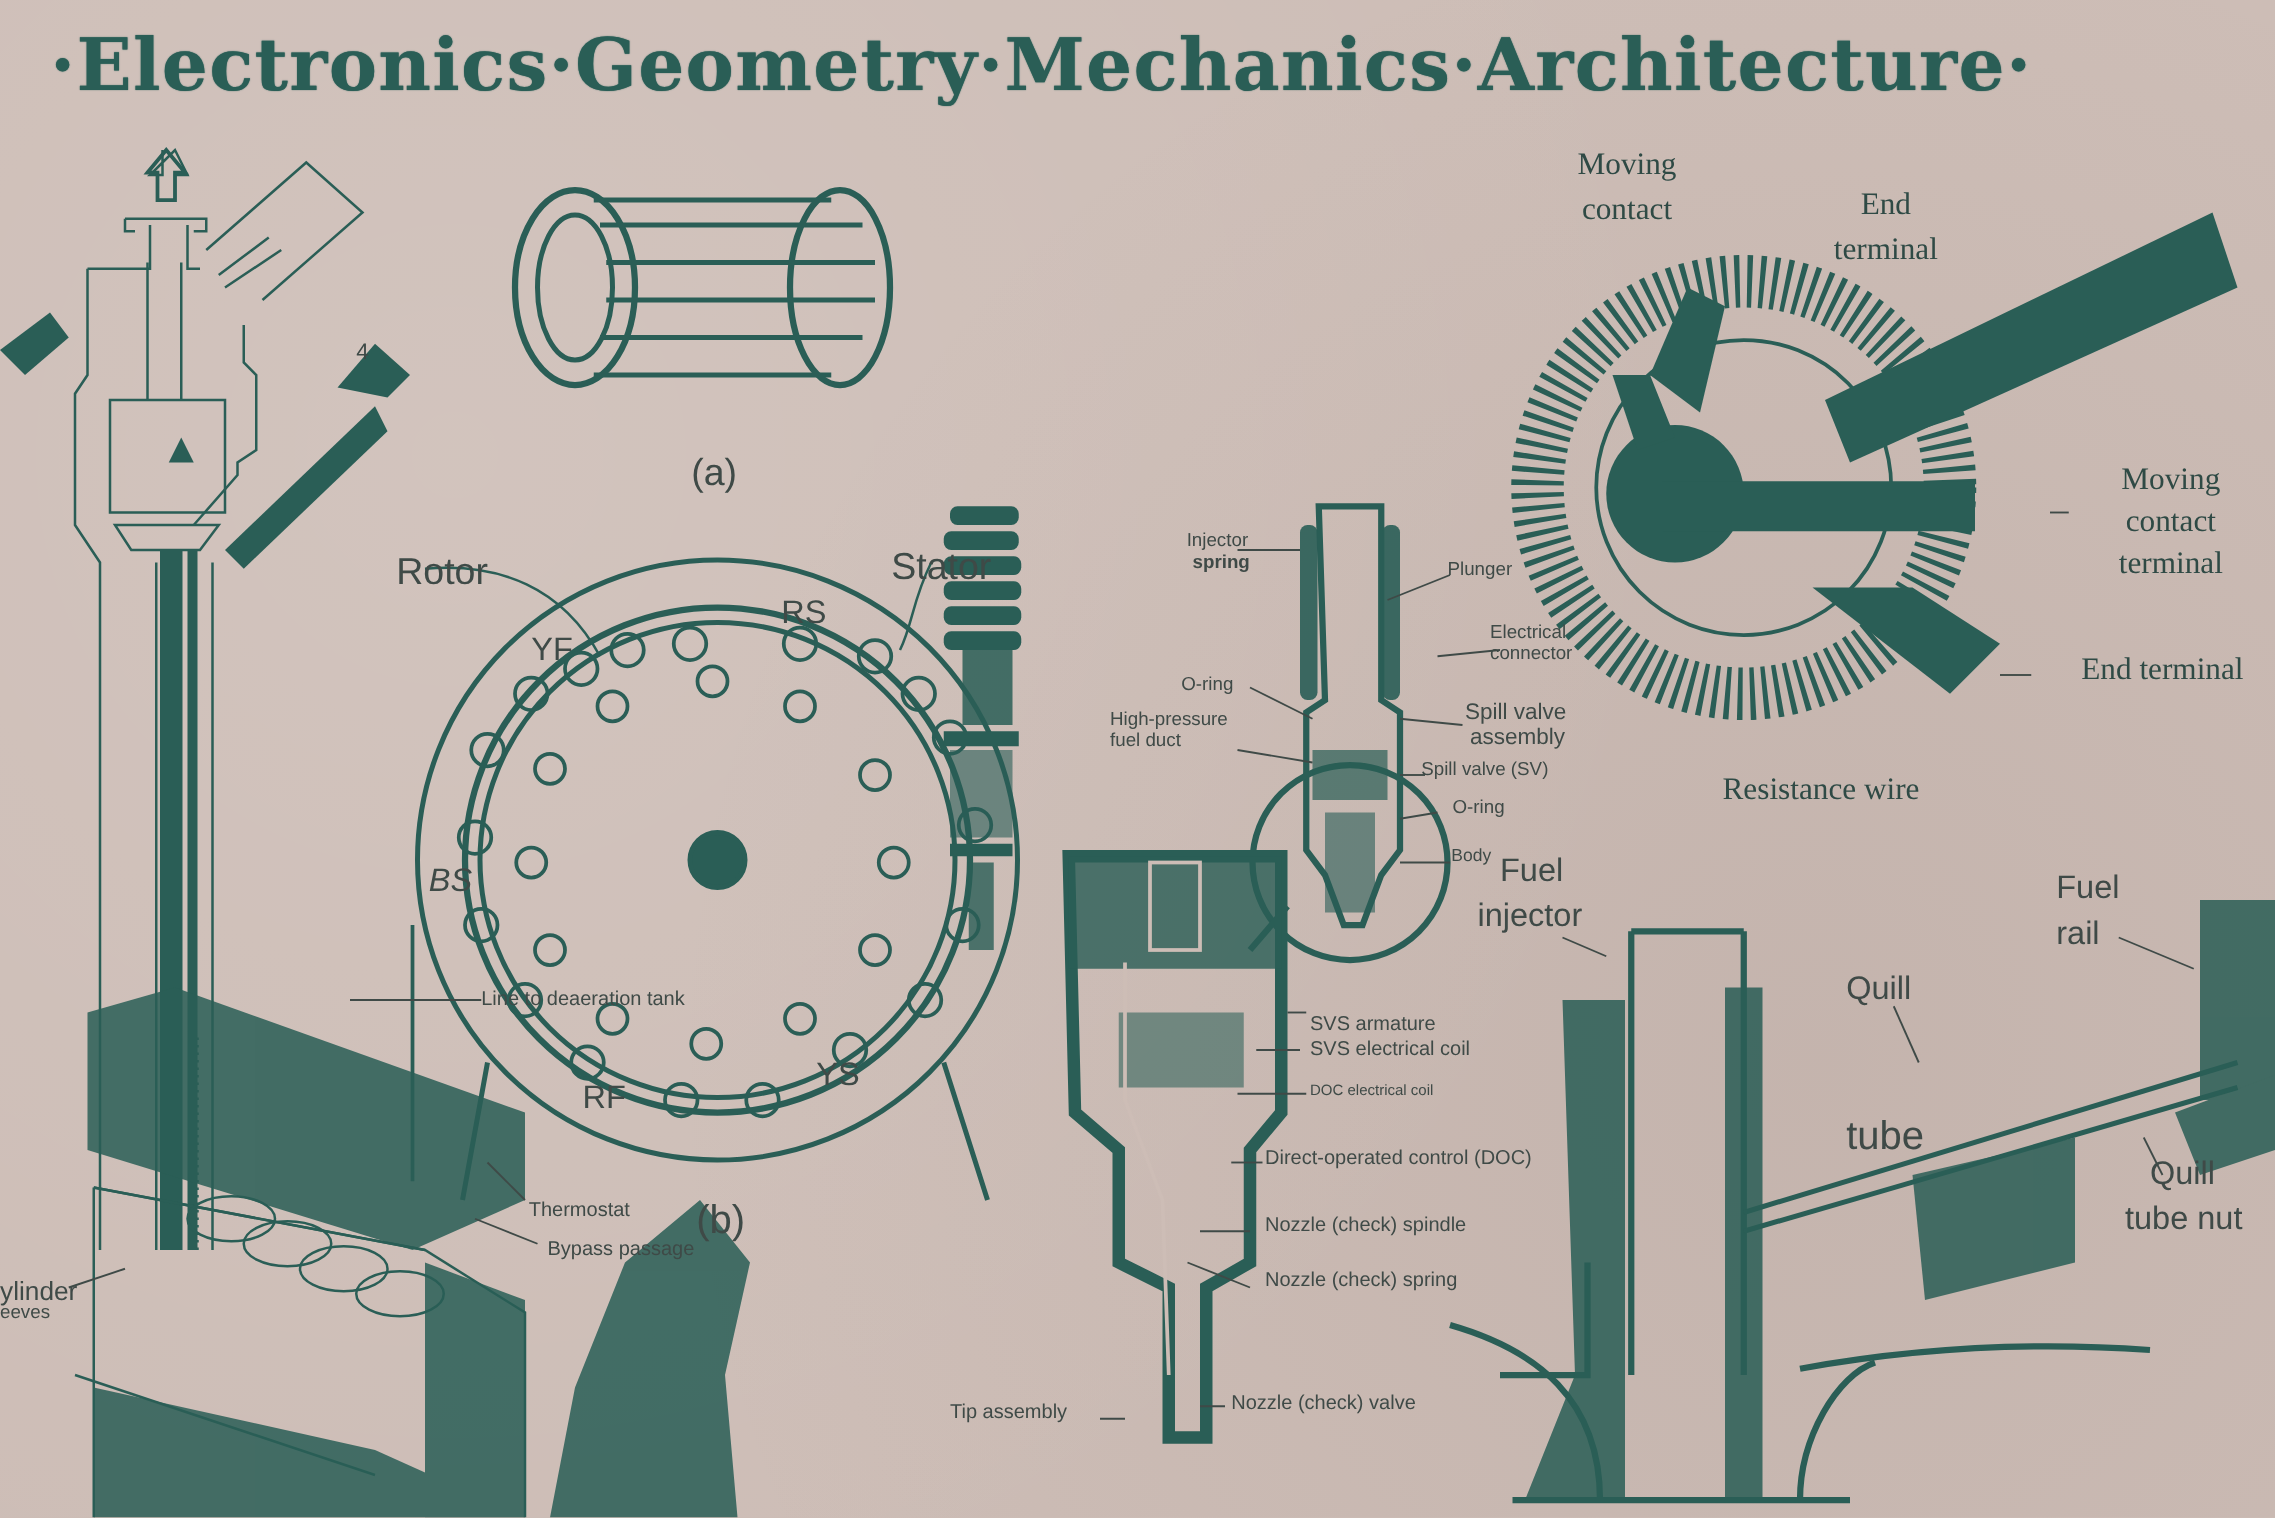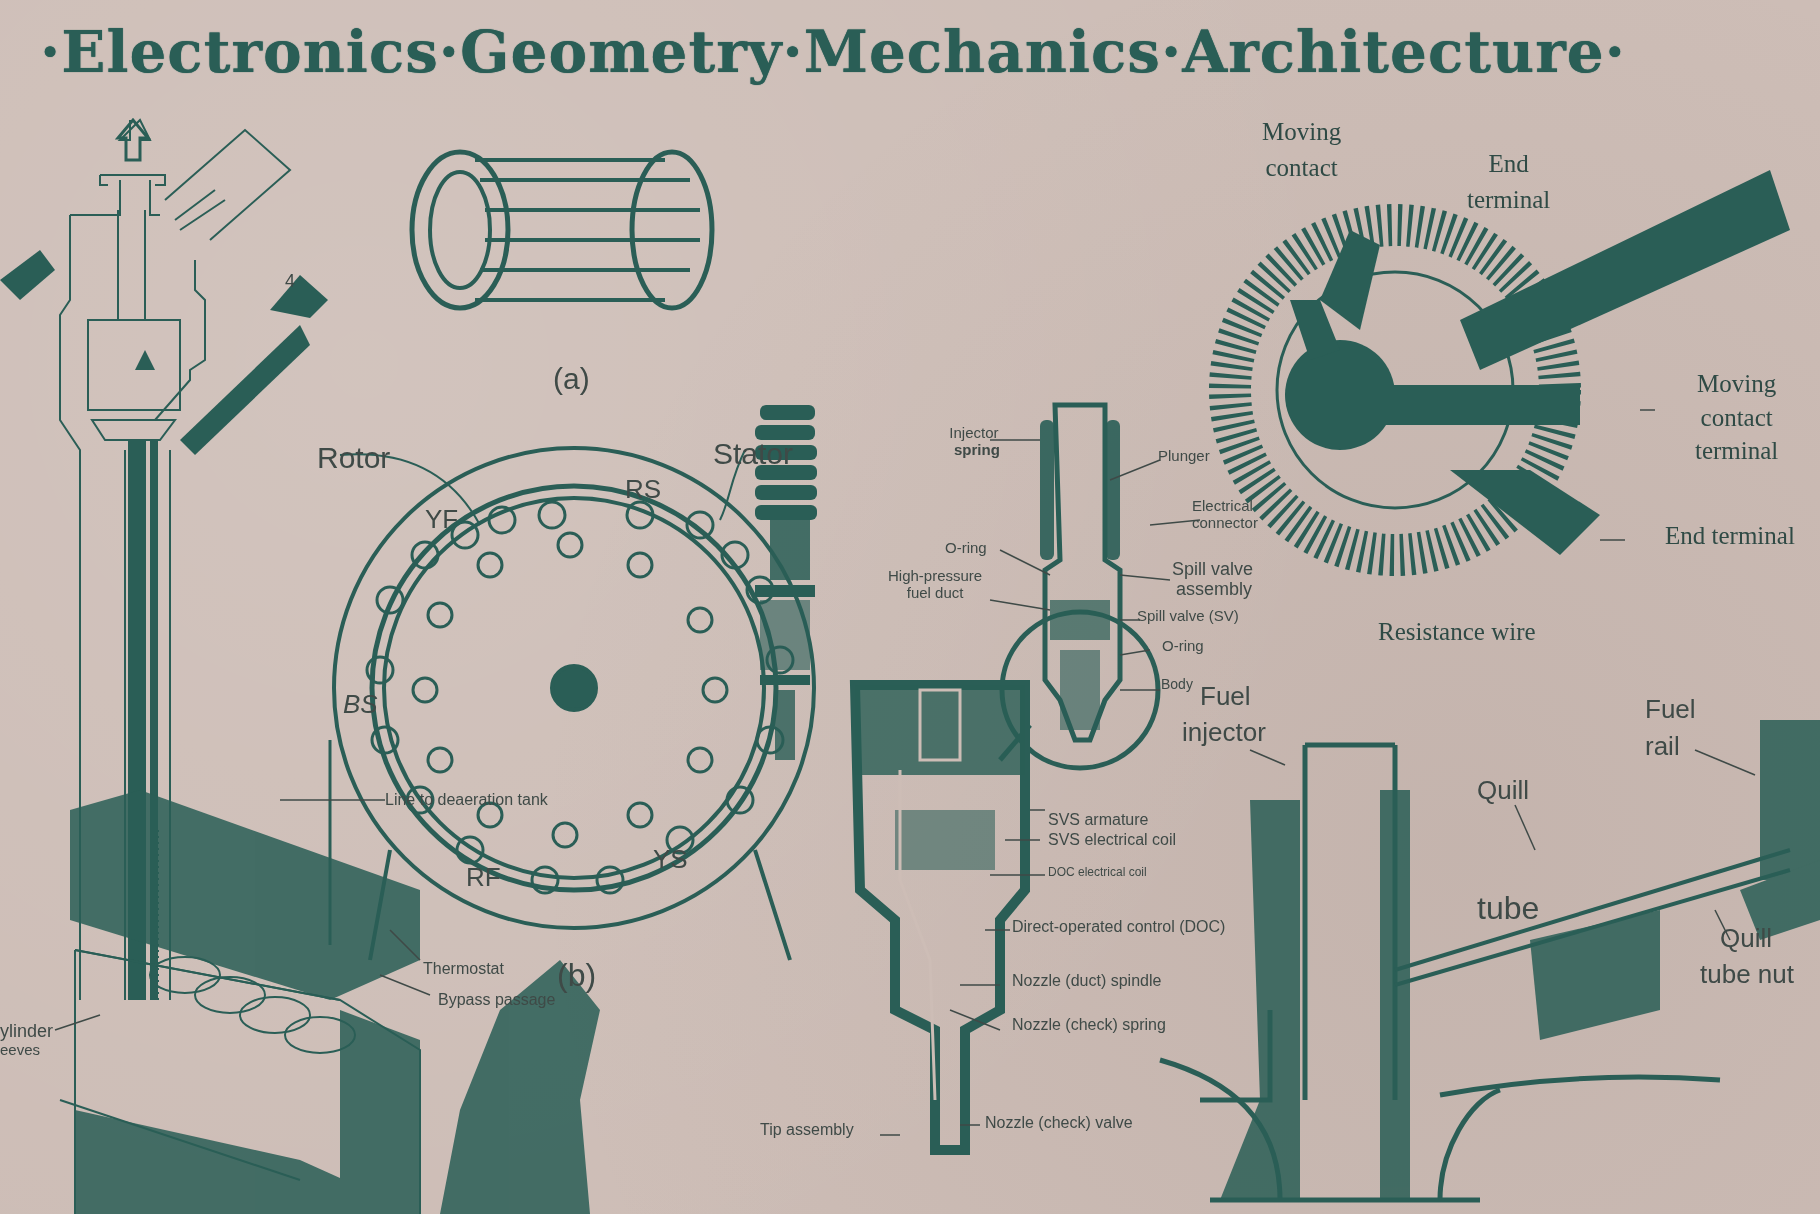--- a/index.html
+++ b/index.html
@@ -232,50 +232,50 @@
 <div class="lbl lbl-sans" style="left:425px;top:505px;font-size:26px;">YF</div>
 <div class="lbl lbl-sans" style="left:625px;top:475px;font-size:26px;">RS</div>
 <div class="lbl lbl-sans" style="left:343px;top:690px;font-size:26px;font-style:italic;">BS</div>
 <div class="lbl lbl-sans" style="left:466px;top:863px;font-size:26px;">RF</div>
 <div class="lbl lbl-sans" style="left:653px;top:845px;font-size:26px;">YS</div>
 <div class="lbl lbl-sans" style="left:557px;top:958px;font-size:32px;">(b)</div>
 
 <div class="lbl lbl-sans" style="left:385px;top:791px;font-size:16px;">Line to deaeration tank</div>
 <div class="lbl lbl-sans" style="left:423px;top:960px;font-size:16px;">Thermostat</div>
 <div class="lbl lbl-sans" style="left:438px;top:991px;font-size:16px;">Bypass passage</div>
-<div class="lbl lbl-sans" style="left:0px;top:1022px;font-size:18px;">ylinder</div>
+<div class="lbl lbl-sans" style="left:0px;top:1022px;font-size:21px;">ylinder</div>
 <div class="lbl lbl-sans" style="left:0px;top:1042px;font-size:15px;">eeves</div>
 
 <div class="lbl lbl-sans" style="left:948px;top:425px;font-size:15px;text-align:center;">
   <div>Injector</div>
   <div style="padding-left:6px;font-weight:bold;">spring</div>
 </div>
 <div class="lbl lbl-sans" style="left:1158px;top:448px;font-size:15px;">Plunger</div>
 <div class="lbl lbl-sans" style="left:1192px;top:498px;font-size:15px;">
   <div>Electrical</div>
   <div>connector</div>
 </div>
 <div class="lbl lbl-sans" style="left:945px;top:540px;font-size:15px;">O-ring</div>
-<div class="lbl lbl-sans" style="left:888px;top:568px;font-size:15px;text-align:center;">
+<div class="lbl lbl-sans" style="left:888px;top:568px;font-size:15px;">
   <div>High-pressure</div>
   <div>fuel duct</div>
 </div>
 <div class="lbl lbl-sans" style="left:1172px;top:560px;font-size:18px;">
   <div>Spill valve</div>
   <div style="padding-left:4px;">assembly</div>
 </div>
 <div class="lbl lbl-sans" style="left:1137px;top:608px;font-size:15px;">Spill valve (SV)</div>
 <div class="lbl lbl-sans" style="left:1162px;top:638px;font-size:15px;">O-ring</div>
 <div class="lbl lbl-sans" style="left:1161px;top:677px;font-size:14px;">Body</div>
 
 <div class="lbl lbl-sans" style="left:1048px;top:799px;font-size:16px;margin-top:12px;">SVS armature</div>
 <div class="lbl lbl-sans" style="left:1048px;top:831px;font-size:16px;">SVS electrical coil</div>
 <div class="lbl lbl-sans" style="left:1048px;top:866px;font-size:12px;">DOC electrical coil</div>
 <div class="lbl lbl-sans" style="left:1012px;top:918px;font-size:16px;">Direct-operated control (DOC)</div>
-<div class="lbl lbl-sans" style="left:1012px;top:972px;font-size:16px;">Nozzle (duct) spindle</div>
+<div class="lbl lbl-sans" style="left:1012px;top:972px;font-size:16px;">Nozzle (check) spindle</div>
 <div class="lbl lbl-sans" style="left:1012px;top:1016px;font-size:16px;">Nozzle (check) spring</div>
 <div class="lbl lbl-sans" style="left:760px;top:1121px;font-size:16px;">Tip assembly</div>
 <div class="lbl lbl-sans" style="left:985px;top:1114px;font-size:16px;">Nozzle (check) valve</div>
 
 <div class="lbl lbl-serif" style="left:1262px;top:118px;font-size:25px;text-align:center;">
   <div>Moving</div>
   <div style="margin-top:8px;">contact</div>
 </div>
 <div class="lbl lbl-serif" style="left:1467px;top:150px;font-size:25px;text-align:center;">
   <div>End</div>

